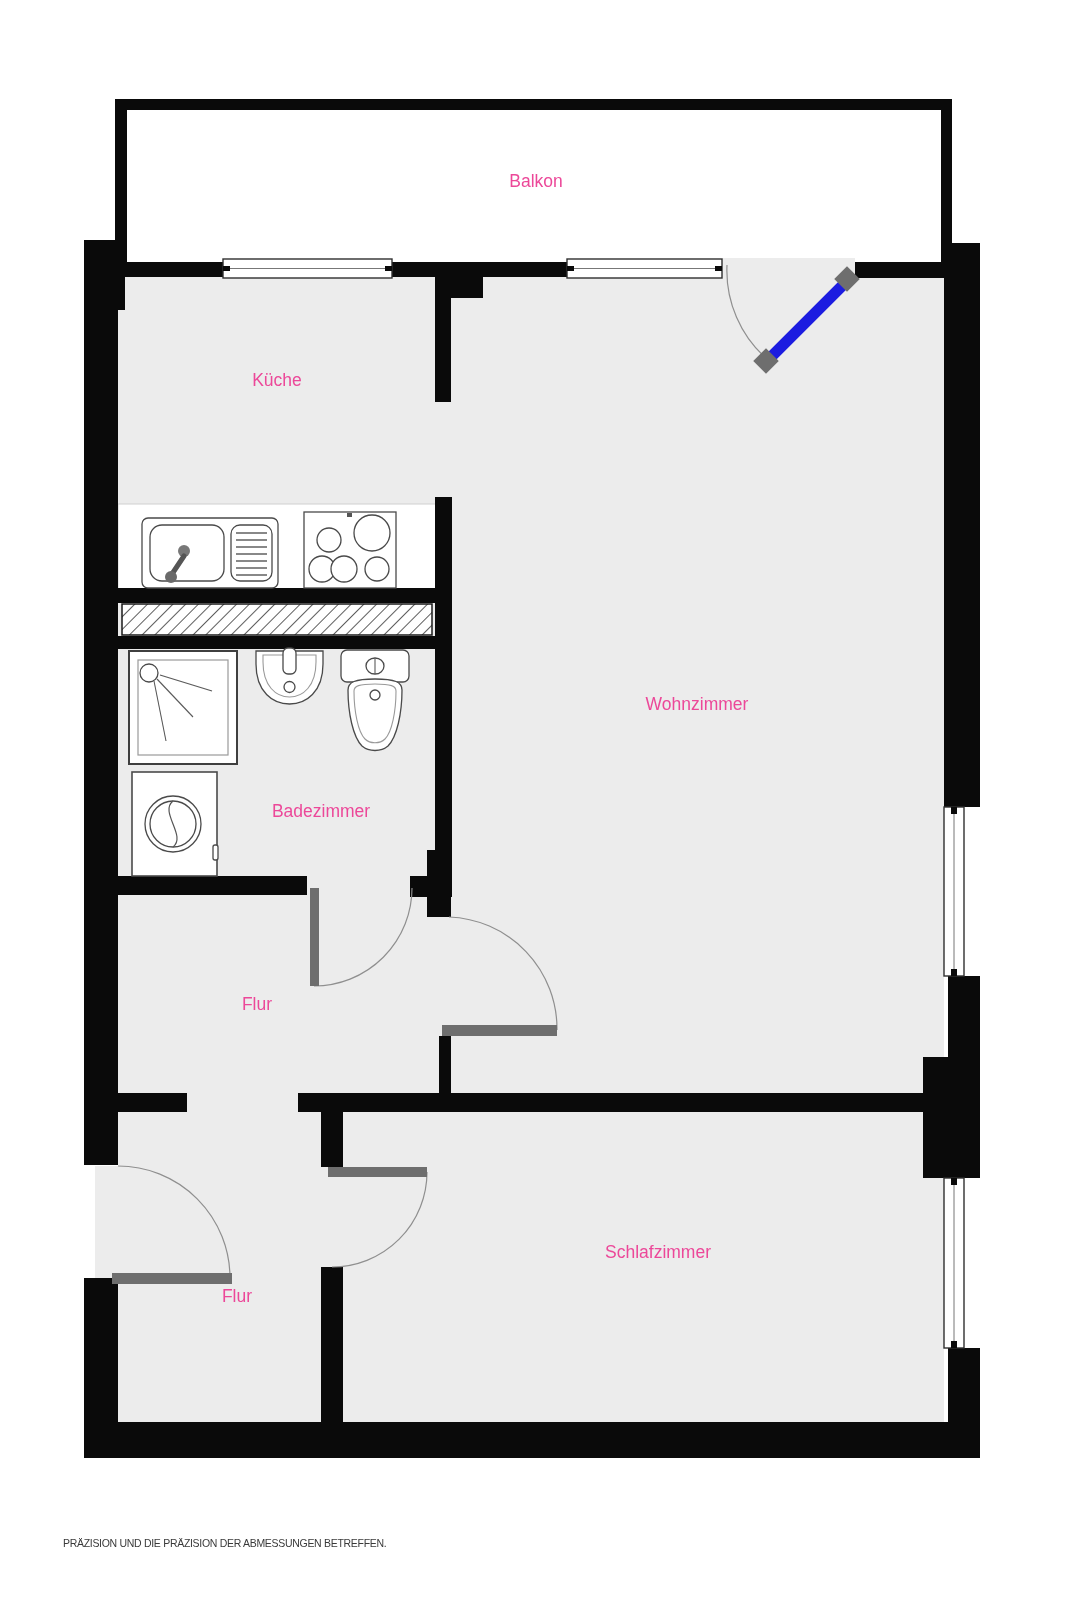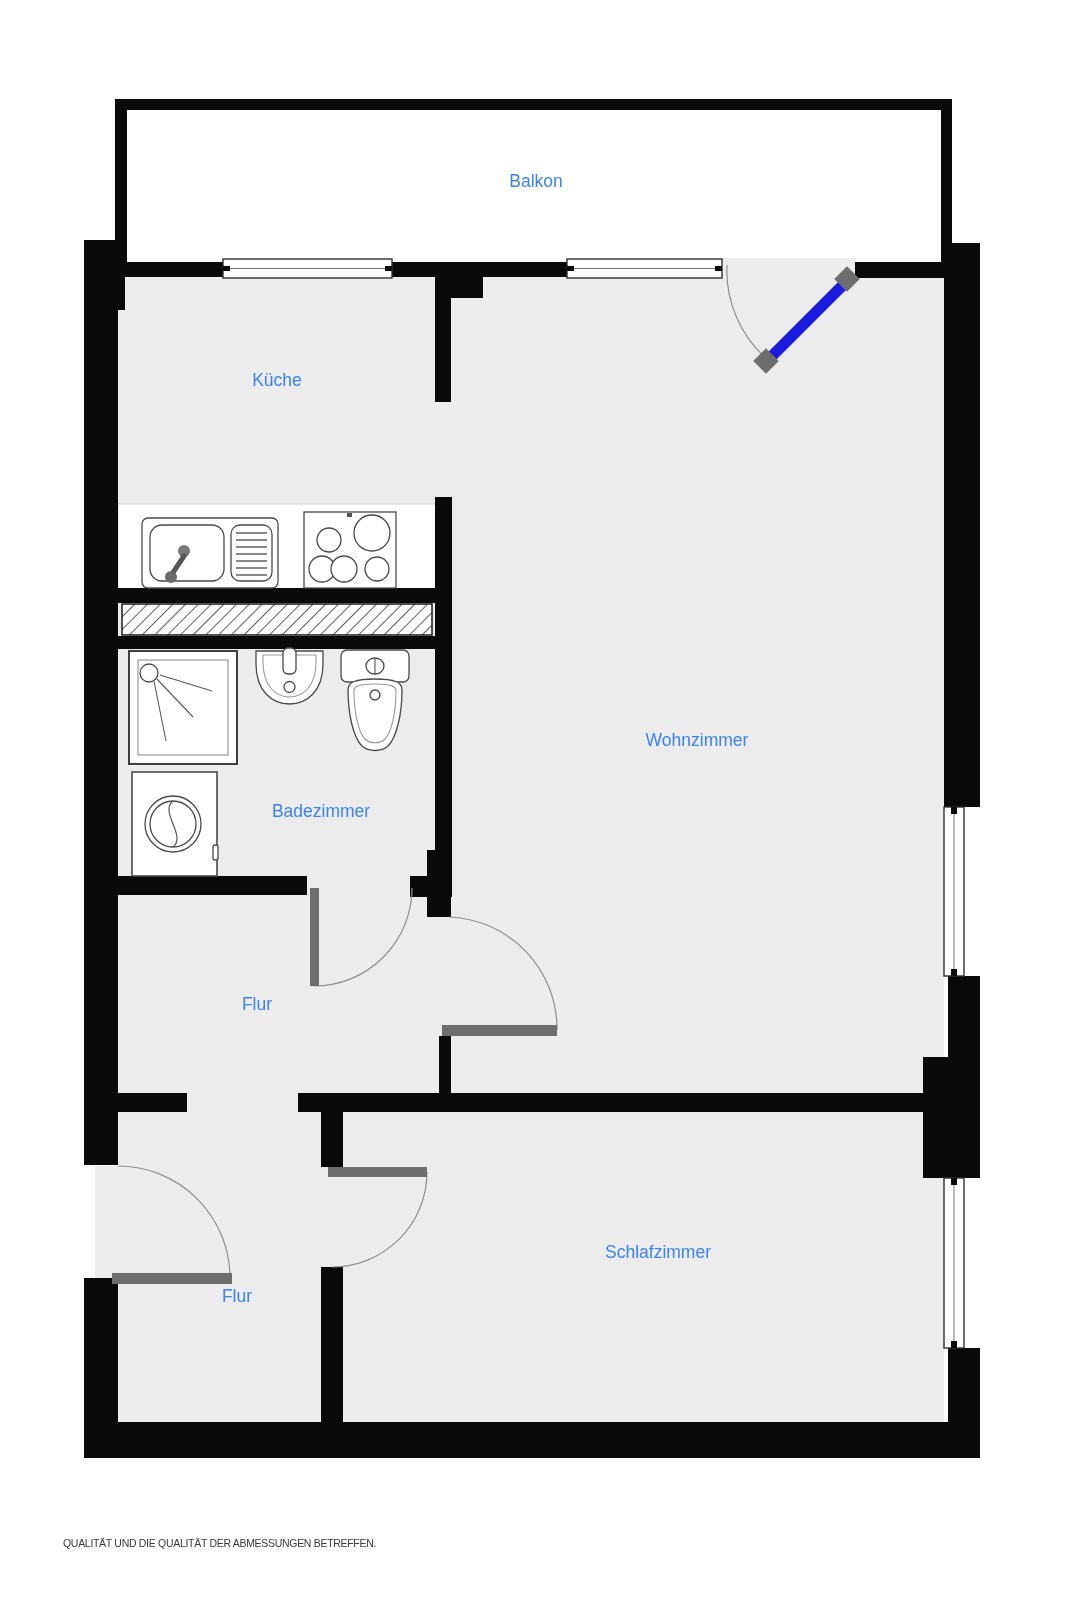--- a/index.html
+++ b/index.html
@@ -1,20 +1,20 @@
 <!DOCTYPE html>
 <html><head>
 <meta charset="utf-8">
 <style>
   html,body{margin:0;padding:0;background:#ffffff;}
   .plan{position:relative;width:1067px;height:1600px;background:#ffffff;
         font-family:"Liberation Sans",sans-serif;overflow:hidden;}
   .plan svg{position:absolute;top:0;left:0;}
   .room-label{position:absolute;transform:translate(-50%,-50%);
-              font-size:17.5px;color:#3b82f6;white-space:nowrap;}
+              font-size:17.5px;color:#ec4899;white-space:nowrap;}
   .disclaimer{position:absolute;left:63px;top:1535px;font-size:10.5px;
               line-height:16px;color:#3a3a3a;letter-spacing:-0.3px;white-space:nowrap;}
   .fx{fill:#ffffff;stroke:#4a4a4a;stroke-width:1.3;}
   .thin{fill:none;stroke:#5a5a5a;stroke-width:1.1;}
   .inner{fill:none;stroke:#9a9a9a;stroke-width:1.1;}
   .wall{fill:#0a0a0a;}
   .floor{fill:#ececec;}
   .leaf{fill:#6e6e6e;}
   .arc{fill:none;stroke:#8f8f8f;stroke-width:1.2;}
   .winrect{fill:#ffffff;stroke:#2f2f2f;stroke-width:1.4;}
@@ -179,23 +179,23 @@
       </g>
       <g transform="translate(766,361) rotate(45)">
         <rect x="-9" y="-9" width="18" height="18" fill="#6e6e6e"></rect>
       </g>
     </g>
   </g>
 </svg>
 
   <div class="room-label" style="left:536px;top:181px">Balkon</div>
   <div class="room-label" style="left:277px;top:380px">Küche</div>
-  <div class="room-label" style="left:697px;top:740px">Wohnzimmer</div>
+  <div class="room-label" style="left:697px;top:704px">Wohnzimmer</div>
   <div class="room-label" style="left:321px;top:811px">Badezimmer</div>
   <div class="room-label" style="left:257px;top:1004px">Flur</div>
   <div class="room-label" style="left:237px;top:1296px">Flur</div>
   <div class="room-label" style="left:658px;top:1252px">Schlafzimmer</div>
 
   <div class="disclaimer">
-    <div>QUALITÄT UND DIE QUALITÄT DER ABMESSUNGEN BETREFFEN.</div>
+    <div>PRÄZISION UND DIE PRÄZISION DER ABMESSUNGEN BETREFFEN.</div>
   </div>
 
 </div>
 
 </body></html>

